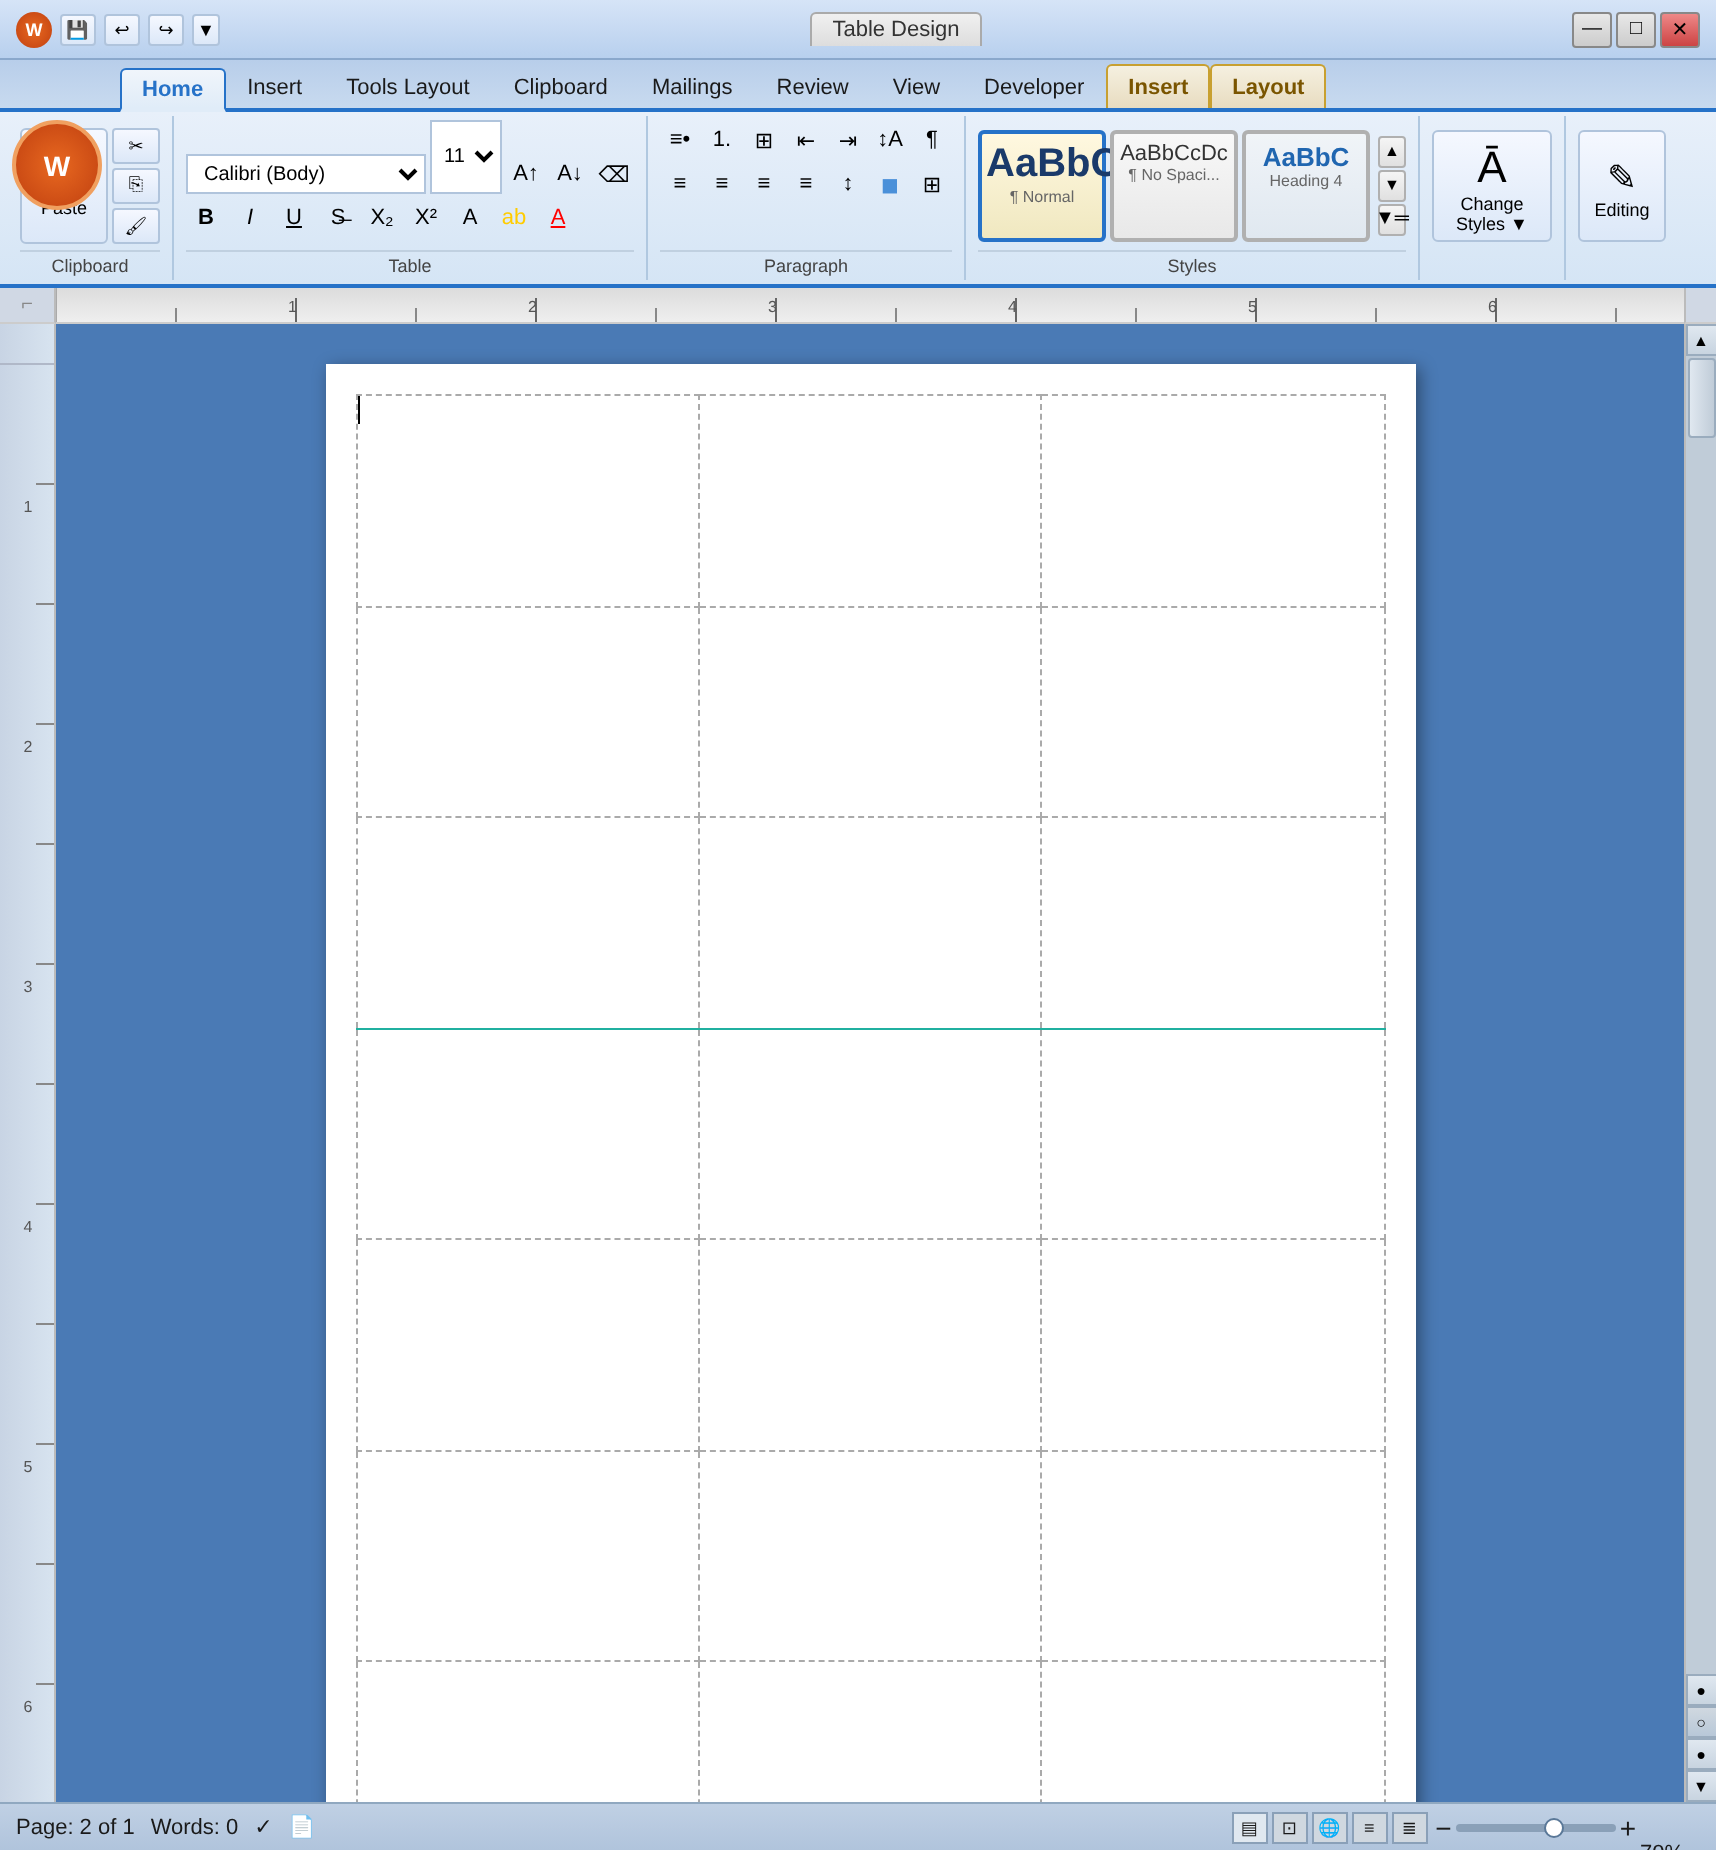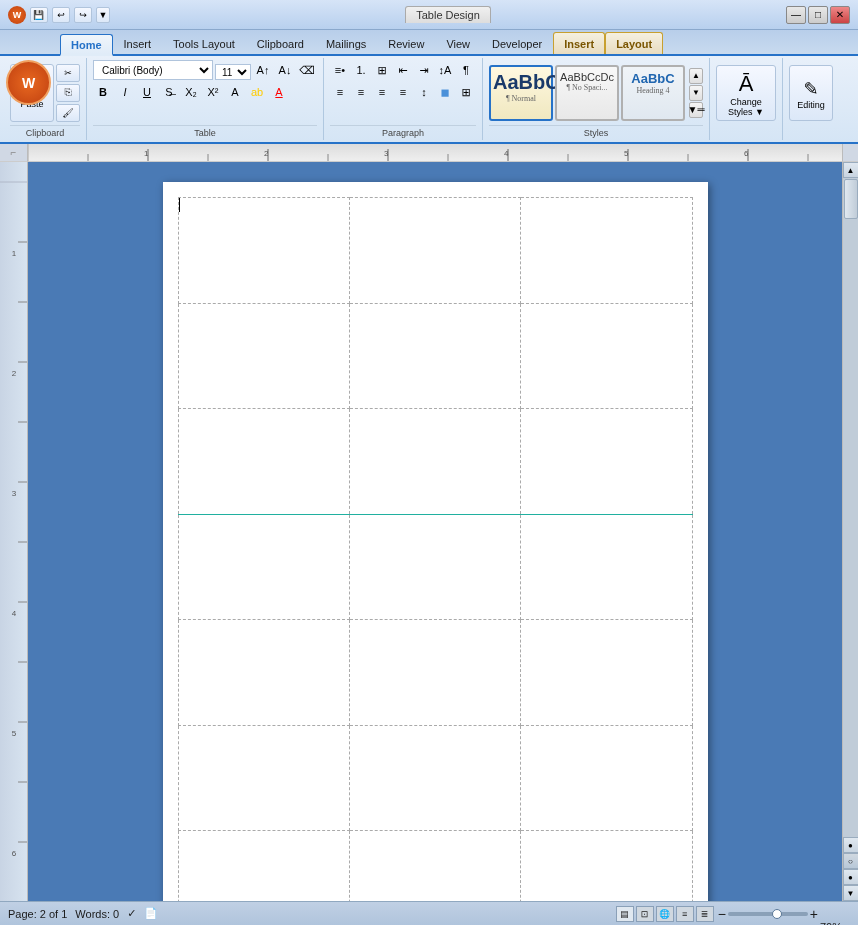--- a/index.html
+++ b/index.html
@@ -158,21 +158,21 @@
     .font-select {
       width: 120px;
       height: 20px;
       font-size: 10px;
       border: 1px solid #b0c4dc;
       background: white;
       padding: 0 4px;
     }
     .size-select {
       width: 36px;
-      height: 16px;
+      height: 37px;
       font-size: 10px;
       border: 1px solid #b0c4dc;
       background: white;
       padding: 0 2px;
     }
     .icon-btn {
       width: 20px;
       height: 20px;
       border: 1px solid transparent;
       border-radius: 2px;
@@ -201,21 +201,21 @@
       border-radius: 3px;
       cursor: pointer;
       font-size: 9px;
       text-align: center;
       padding: 4px 2px 2px;
       background: linear-gradient(to bottom, #fff8e0, #f0e8b0);
     }
     .style-btn.normal { background: linear-gradient(to bottom, #fff8e0, #f0e8c0); }
     .style-btn.no-spacing { background: linear-gradient(to bottom, #f8f8f8, #e8e8e8); border-color: #b0b0b0; }
     .style-btn.heading1 { background: linear-gradient(to bottom, #f0f4f8, #e0e8f0); border-color: #b0b0b0; }
-    .style-sub { font-size: 8px; color: #666; font-family: Liberation Serif, serif; }
+    .style-sub { font-size: 8px; color: #666; }
     .styles-scroll { display: flex; flex-direction: column; gap: 1px; margin-left: 2px; }
     .scroll-arrow {
       width: 14px;
       height: 16px;
       border: 1px solid #b0b0b0;
       border-radius: 2px;
       background: linear-gradient(to bottom, #f5f5f5, #e0e0e0);
       cursor: pointer;
       font-size: 8px;
       display: flex;

